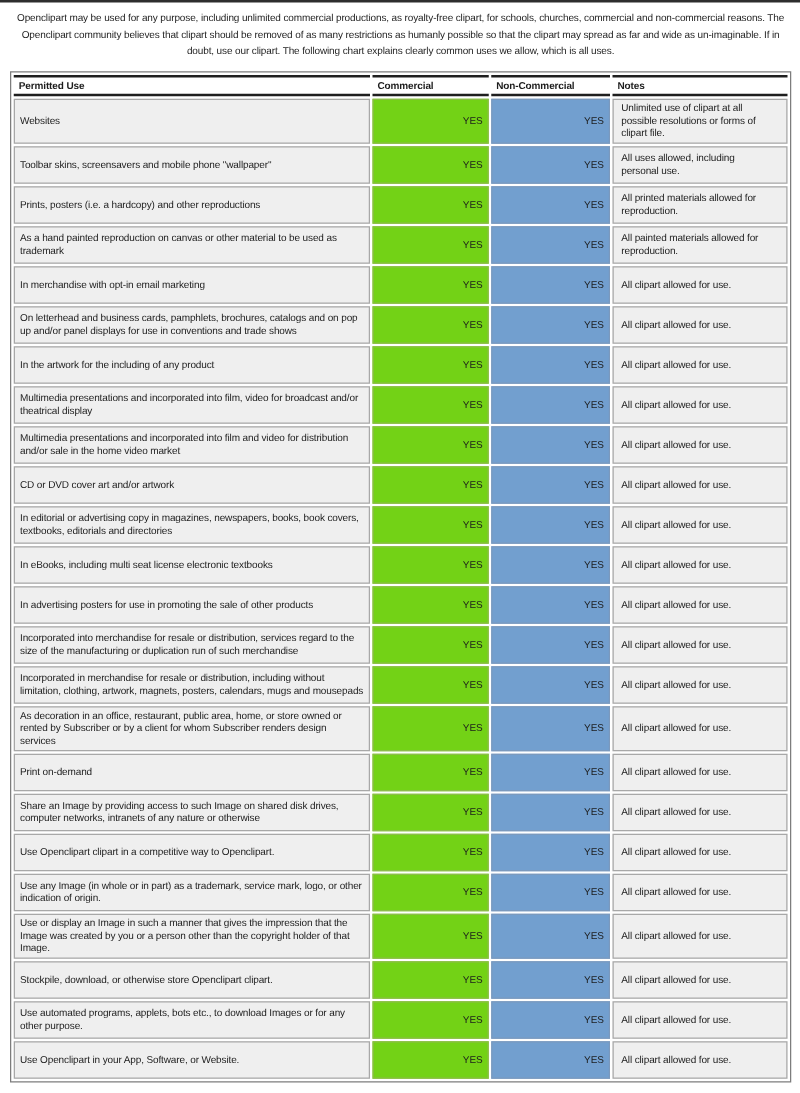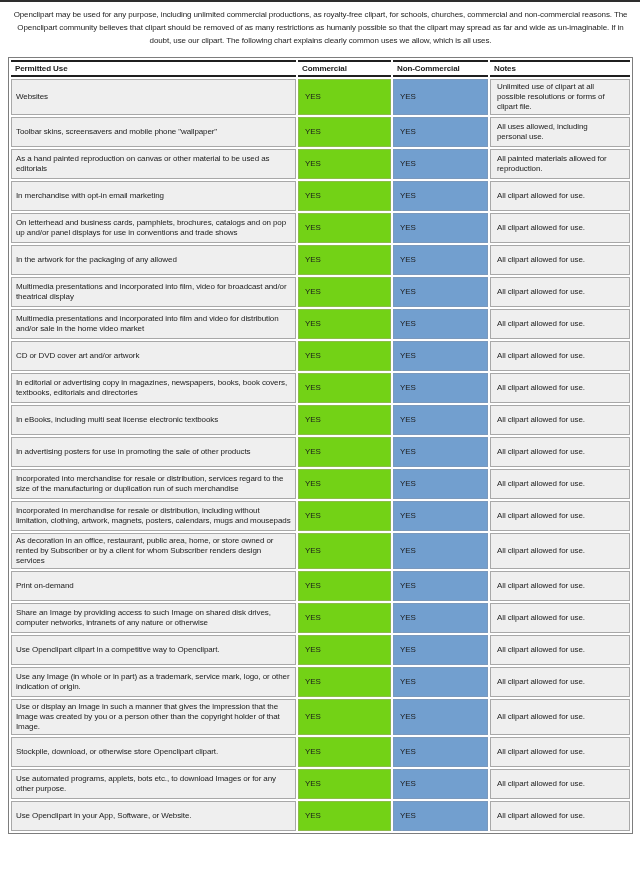--- a/index.html
+++ b/index.html
@@ -52,21 +52,21 @@
   td {
     border: 1px solid #a8a8a8;
     background: var(--cell-bg);
     font-size: 8px;
     letter-spacing: -0.1px;
     line-height: 10px;
     vertical-align: middle;
     height: 30px;
     padding: 2px 4px;
   }
-  td.yes-cell { font-size: 8px; padding-left: 6px; }
+  td.yes-cell { font-size: 8px; padding-left: 6px; text-align: right; }
   td.commercial    { background: var(--green); border-color: #8dbb4a; }
   td.noncommercial { background: var(--blue);  border-color: #7b99bd; }
   td.notes { padding-left: 6px; padding-right: 12px; }
 </style>
 </head>
 <body>
 
 <div class="page">
 
   <p class="intro">Openclipart may be used for any purpose, including unlimited commercial productions, as royalty-free clipart, for schools, churches, commercial and non-commercial reasons. The Openclipart community believes that clipart should be removed of as many restrictions as humanly possible so that the clipart may spread as far and wide as un-imaginable. If in doubt, use our clipart. The following chart explains clearly common uses we allow, which is all uses.</p>
@@ -94,44 +94,50 @@
     <td class="notes">Unlimited use of clipart at all possible resolutions or forms of clipart file.</td>
   </tr>
 
   <tr>
     <td class="use">Toolbar skins, screensavers and mobile phone "wallpaper"</td>
     <td class="yes-cell commercial">YES</td>
     <td class="yes-cell noncommercial">YES</td>
     <td class="notes">All uses allowed, including personal use.</td>
   </tr>
 
-
-  <tr>
-    <td class="use">As a hand painted reproduction on canvas or other material to be used as editorials</td>
+  <tr>
+    <td class="use">Prints, posters (i.e. a hardcopy) and other reproductions</td>
+    <td class="yes-cell commercial">YES</td>
+    <td class="yes-cell noncommercial">YES</td>
+    <td class="notes">All printed materials allowed for reproduction.</td>
+  </tr>
+
+  <tr>
+    <td class="use">As a hand painted reproduction on canvas or other material to be used as trademark</td>
     <td class="yes-cell commercial">YES</td>
     <td class="yes-cell noncommercial">YES</td>
     <td class="notes">All painted materials allowed for reproduction.</td>
   </tr>
 
   <tr>
     <td class="use">In merchandise with opt-in email marketing</td>
     <td class="yes-cell commercial">YES</td>
     <td class="yes-cell noncommercial">YES</td>
     <td class="notes">All clipart allowed for use.</td>
   </tr>
 
   <tr>
     <td class="use">On letterhead and business cards, pamphlets, brochures, catalogs and on pop up and/or panel displays for use in conventions and trade shows</td>
     <td class="yes-cell commercial">YES</td>
     <td class="yes-cell noncommercial">YES</td>
     <td class="notes">All clipart allowed for use.</td>
   </tr>
 
   <tr>
-    <td class="use">In the artwork for the packaging of any allowed</td>
+    <td class="use">In the artwork for the including of any product</td>
     <td class="yes-cell commercial">YES</td>
     <td class="yes-cell noncommercial">YES</td>
     <td class="notes">All clipart allowed for use.</td>
   </tr>
 
 
   <tr>
     <td class="use">Multimedia presentations and incorporated into film, video for broadcast and/or theatrical display</td>
     <td class="yes-cell commercial">YES</td>
     <td class="yes-cell noncommercial">YES</td>

